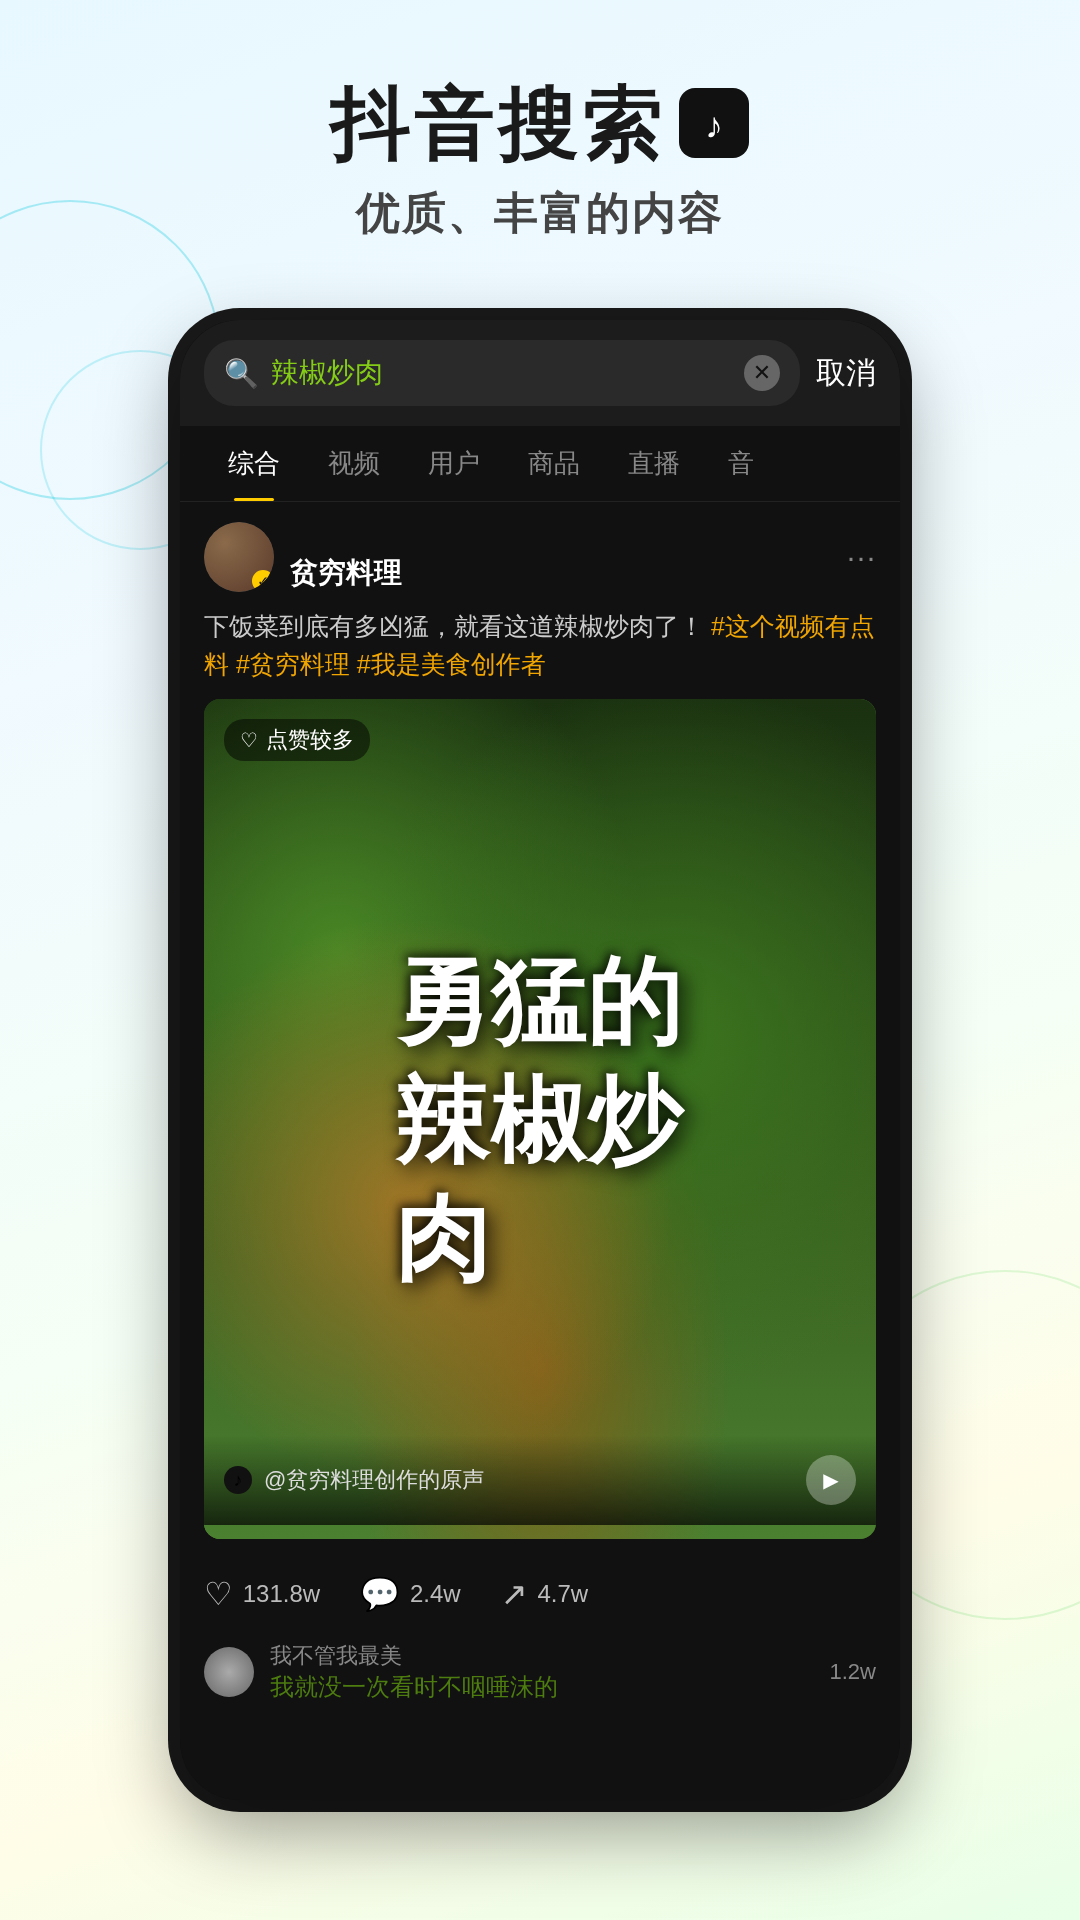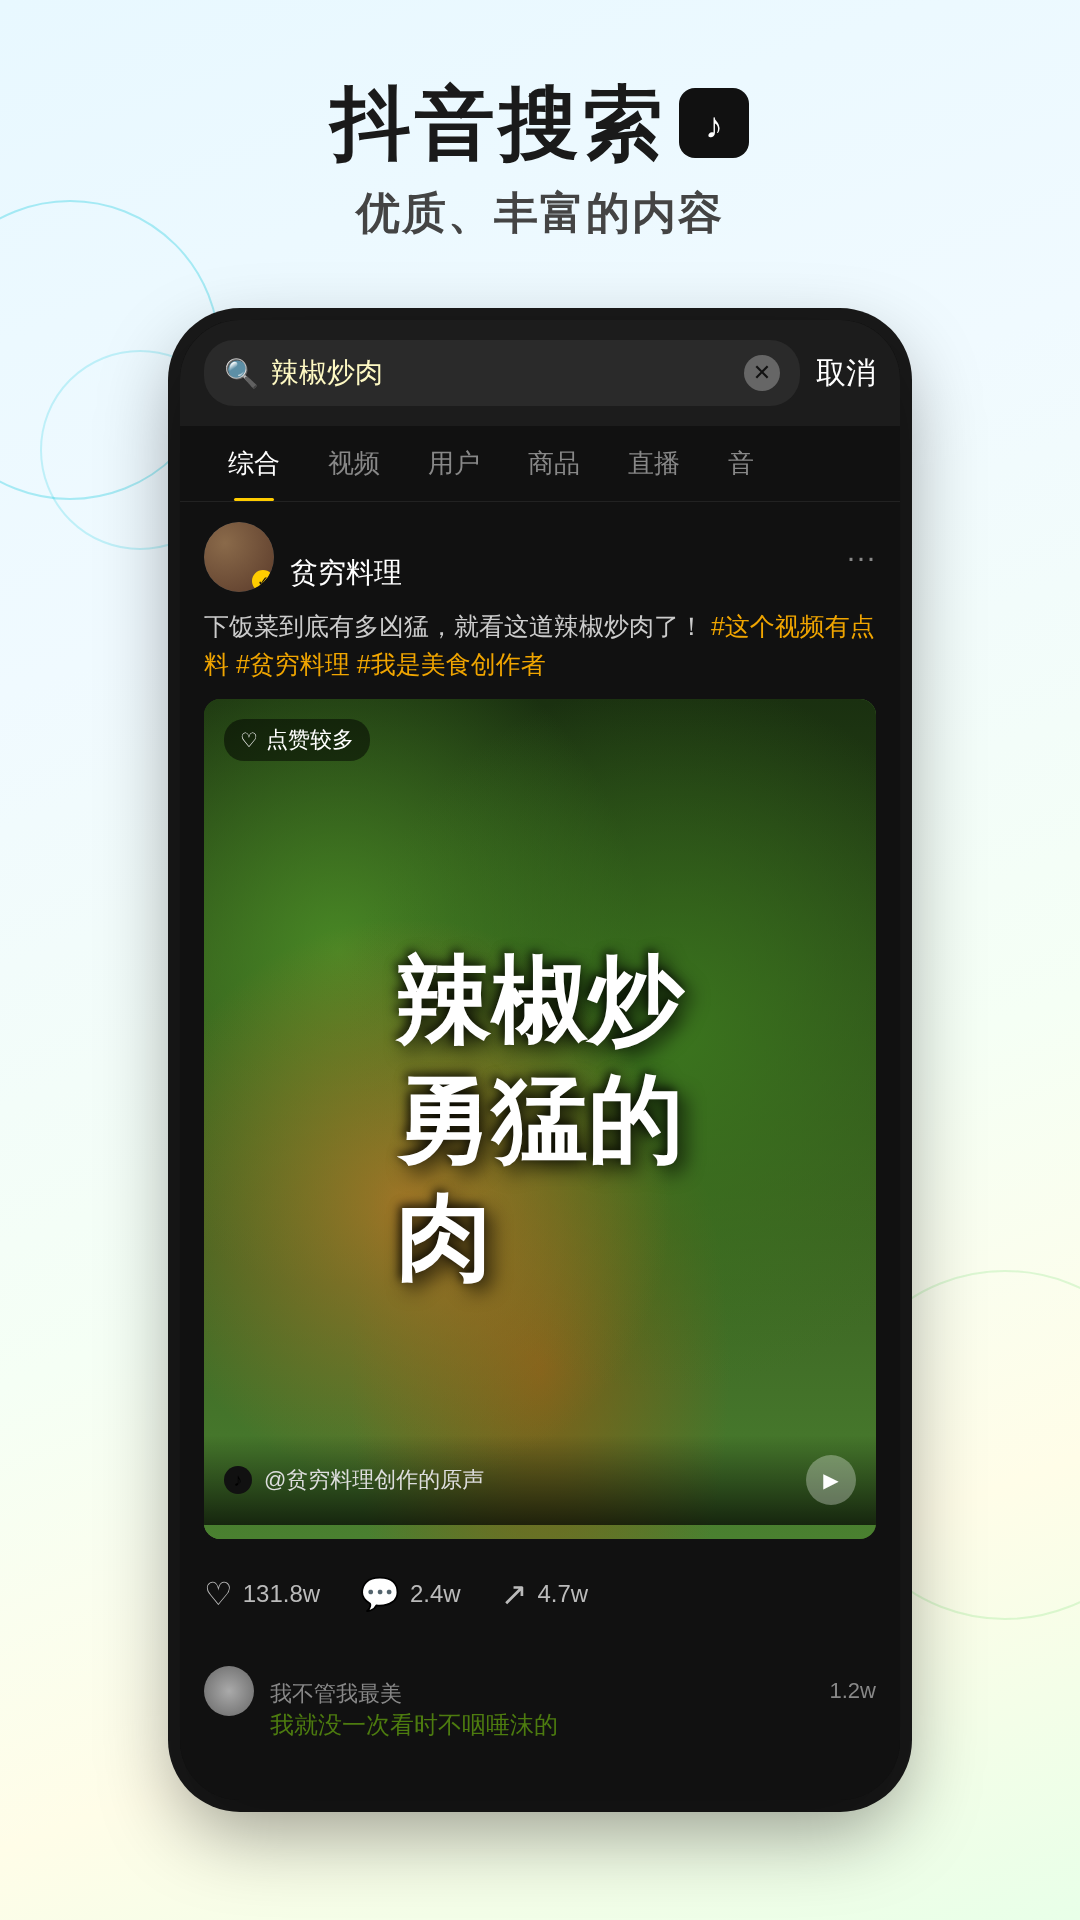--- a/index.html
+++ b/index.html
@@ -120,21 +120,21 @@
       padding: 14px 20px;
       gap: 12px;
     }
 
     .search-icon-inner {
       color: #888;
       font-size: 28px;
     }
 
     .search-text {
-      color: #fef9c3;
+      color: #84cc16;
       font-size: 28px;
       flex: 1;
     }
 
     .clear-icon {
       width: 36px;
       height: 36px;
       background: #666;
       border-radius: 50%;
       display: flex;
@@ -225,21 +225,21 @@
       display: flex;
       align-items: center;
       justify-content: center;
       font-size: 14px;
       color: #111;
     }
 
     .username {
       color: #fff;
       font-size: 28px;
-      font-weight: 400;
+      font-weight: 700;
       flex: 1;
       margin-top: 31px;
     }
 
     .more-icon {
       color: #888;
       font-size: 30px;
     }
 
     
@@ -482,22 +482,22 @@
         <div class="video-bg">
           <div class="food-visual"></div>
 
           <div class="video-label">
             <span class="heart-label">♡</span>
             <span>点赞较多</span>
           </div>
 
           <div class="video-text-overlay">
             <div style="color:#fff; font-size:96px; font-weight:900; text-align:left; line-height:1.15; text-shadow: 6px 6px 20px rgba(0,0,0,0.9), -3px -3px 10px rgba(0,0,0,0.7); padding: 20px;">
+              <div style="margin-bottom:8px;">勇猛的</div>
               <div style="margin-bottom:8px;">辣椒炒</div>
-              <div style="margin-bottom:8px;">勇猛的</div>
               <div>肉</div>
             </div>
           </div>
 
           <div class="video-bottom">
             <div class="tiktok-small-logo">♪</div>
             <span class="sound-text">@贫穷料理创作的原声</span>
             <div class="play-btn">▶</div>
           </div>
         </div>
@@ -515,21 +515,21 @@
       </div>
       <div class="interact-item">
         <span class="interact-icon">↗</span>
         <span>4.7w</span>
       </div>
     </div>
 
     <div class="comment-section">
       <div class="comment-row">
         <div class="comment-avatar" style="background: radial-gradient(circle, #aaa, #666);"></div>
-        <div style="flex:1;margin-top:38px;">
+        <div style="flex:1;">
           <div style="color:#888; font-size:22px;">我不管我最美</div>
           <div class="comment-text">我就没一次看时不咽唾沫的</div>
         </div>
         <span class="comment-count">1.2w</span>
       </div>
     </div>
 
   </div>
 </div>
 

